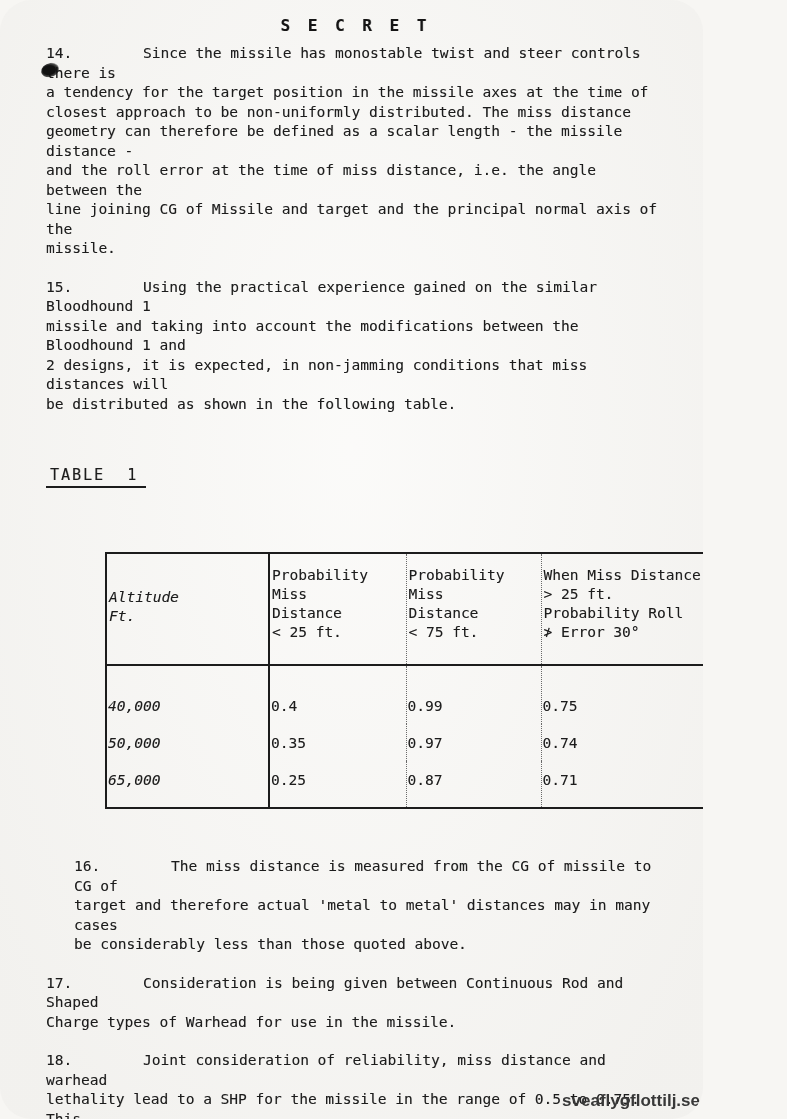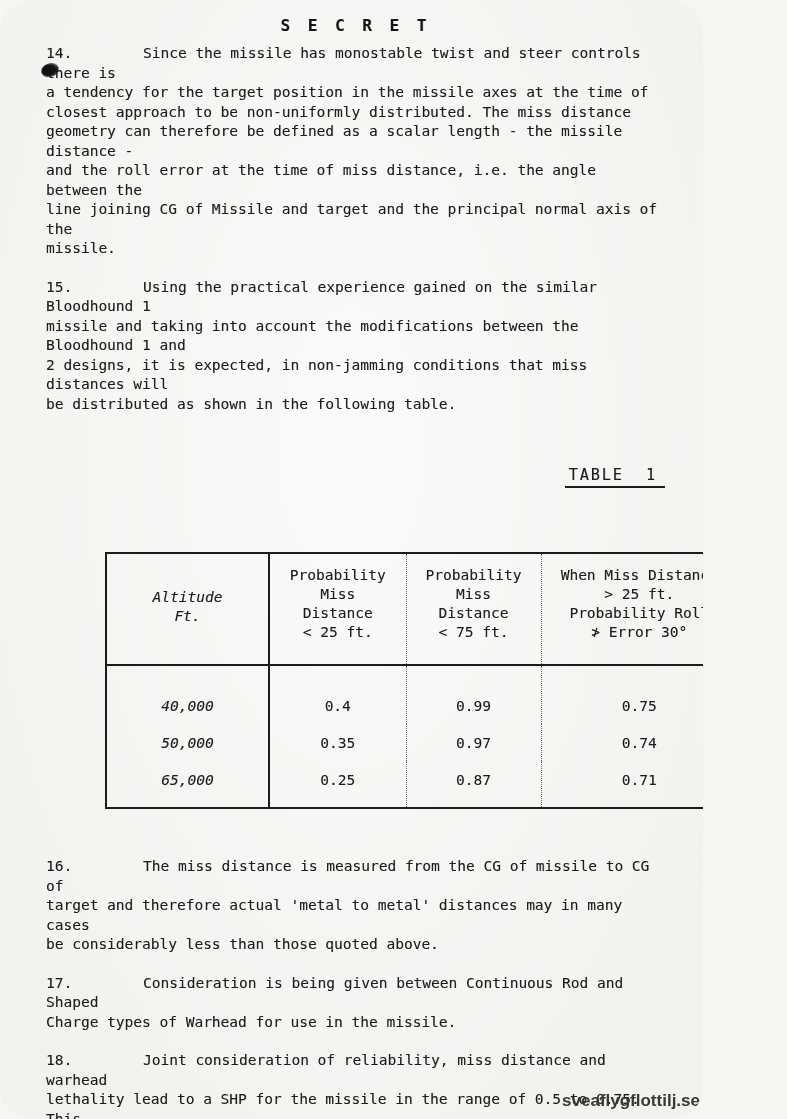--- a/index.html
+++ b/index.html
@@ -30,21 +30,21 @@
   }
   .secret.top { margin-bottom:9px; }
   .para {
     font-size:14.5px;
     line-height:19.5px;
     margin:0 0 19px 0;
     text-shadow:0.3px 0.3px 0 rgba(0,0,0,0.3);
   }
   .para .num { display:inline-block; width:97px; }
   .para .ptext { white-space:pre-line; }
-  .table-title-wrap { text-align:right; margin:51px 0 0 0; }
+  .table-title-wrap { text-align:left; margin:51px 0 0 0; }
   .table-title {
     display:inline-block;
     font-size:15px;
     letter-spacing:2px;
     padding:0 8px 2px 4px;
     border-bottom:2.5px solid #1c1c1c;
     white-space:pre;
     text-shadow:0.4px 0.4px 0 rgba(0,0,0,0.35);
   }
   table.miss-table {
@@ -54,38 +54,38 @@
     margin:64px 0 0 59px;
     border:2.5px solid #1c1c1c;
   }
   .miss-table col.c1 { width:163px; }
   .miss-table col.c2 { width:137px; }
   .miss-table col.c3 { width:135px; }
   .miss-table col.c4 { width:197px; }
   .miss-table th, .miss-table td {
     font-weight:normal;
     font-size:14.5px;
-    text-align:center;
+    text-align:left;
     text-shadow:0.3px 0.3px 0 rgba(0,0,0,0.3);
   }
   .miss-table thead th {
     white-space:pre-line;
     line-height:19px;
     padding:12px 2px 16px 2px;
     vertical-align:top;
     border-bottom:2.5px solid #1c1c1c;
     height:82px;
   }
   .miss-table thead th.alt { vertical-align:middle; }
   .miss-table td { height:35px; vertical-align:middle; }
   .miss-table tbody tr:first-child td { padding-top:22px; }
   .miss-table tbody tr:last-child td { padding-bottom:10px;margin-left:46px; }
   .b-solid  { border-right:2px solid #1c1c1c;font-style:italic; }
   .b-dotted { border-right:1.5px dotted #6a6a6a; }
-  .after-table { margin-top:48px; }
+  .after-table { margin-top:48px;margin-left:28px; }
   .section-heading-wrap { margin:29px 0 15px 0; }
   .section-heading {
     display:inline-block;
     font-size:14.5px;
     font-weight:bold;
     letter-spacing:0.5px;
     padding-bottom:1px;
     border-bottom:2.5px solid #1c1c1c;
     text-shadow:0.4px 0.4px 0 rgba(0,0,0,0.35);
   }

